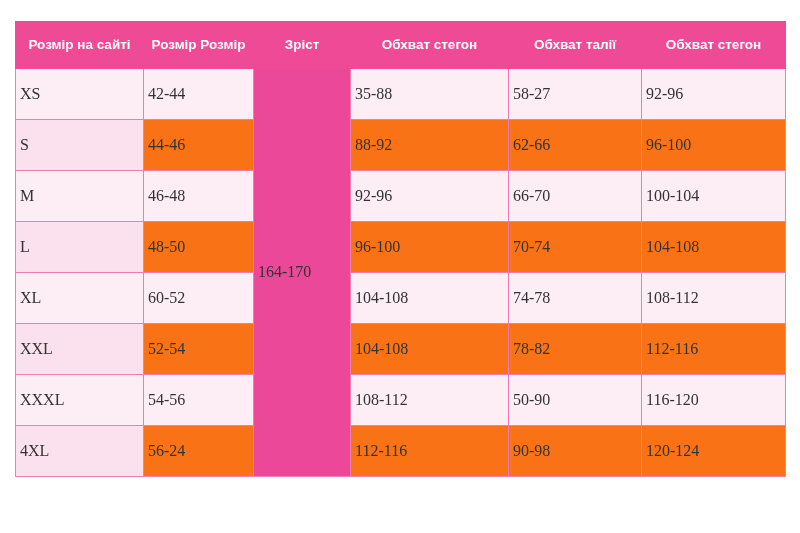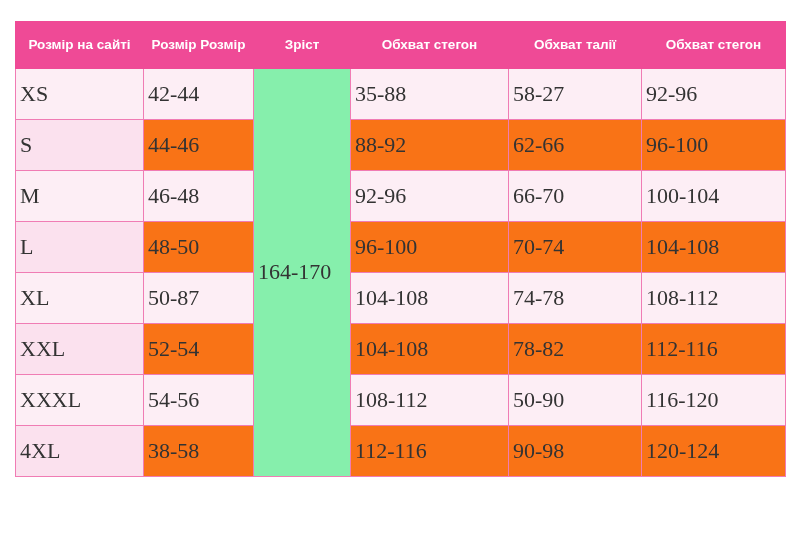--- a/index.html
+++ b/index.html
@@ -38,35 +38,35 @@
     background: #ef4a96;
     color: #ffffff;
     font-family: "Liberation Sans", sans-serif;
     font-weight: bold;
     font-size: 13.5px;
     line-height: 1.45;
     padding: 13px 4px;
     border: 1px solid #ef4a96;
   }
   .size-table tbody td {
-    font-size: 22px;
+    font-size: 16px;
     height: 50px;
     padding: 0 4px;
   }
   
   .row-a td { background: #fdeef5; }
   .row-b td { background: #f97316; }
 
   
   td.col-size     { background: #fdeef5; }
   .row-b td.col-size { background: #fbe1ee; }
 
   td.col-ua { }
   td.col-height {
-    background: #86efac;
+    background: #ec4899;
   }
   .col-chest { }
   .col-waist { }
   .col-hips { }
 
   
   col.c-size   { width: 128px; }
   col.c-ua     { width: 110px; }
   col.c-height { width: 97px; }
   col.c-chest  { width: 158px; }
@@ -121,41 +121,41 @@
       </tr>
       <tr class="row-b">
         <td class="col-size">L</td>
         <td class="col-ua">48-50</td>
         <td class="col-chest">96-100</td>
         <td class="col-waist">70-74</td>
         <td class="col-hips">104-108</td>
       </tr>
       <tr class="row-a">
         <td class="col-size">XL</td>
-        <td class="col-ua">50-87</td>
+        <td class="col-ua">60-52</td>
         <td class="col-chest">104-108</td>
         <td class="col-waist">74-78</td>
         <td class="col-hips">108-112</td>
       </tr>
       <tr class="row-b">
         <td class="col-size">XXL</td>
         <td class="col-ua">52-54</td>
         <td class="col-chest">104-108</td>
         <td class="col-waist">78-82</td>
         <td class="col-hips">112-116</td>
       </tr>
       <tr class="row-a">
         <td class="col-size">XXXL</td>
         <td class="col-ua">54-56</td>
         <td class="col-chest">108-112</td>
         <td class="col-waist">50-90</td>
         <td class="col-hips">116-120</td>
       </tr>
       <tr class="row-b">
         <td class="col-size">4XL</td>
-        <td class="col-ua">38-58</td>
+        <td class="col-ua">56-24</td>
         <td class="col-chest">112-116</td>
         <td class="col-waist">90-98</td>
         <td class="col-hips">120-124</td>
       </tr>
     </tbody>
   </table>
 </div>
 
 </body></html>

